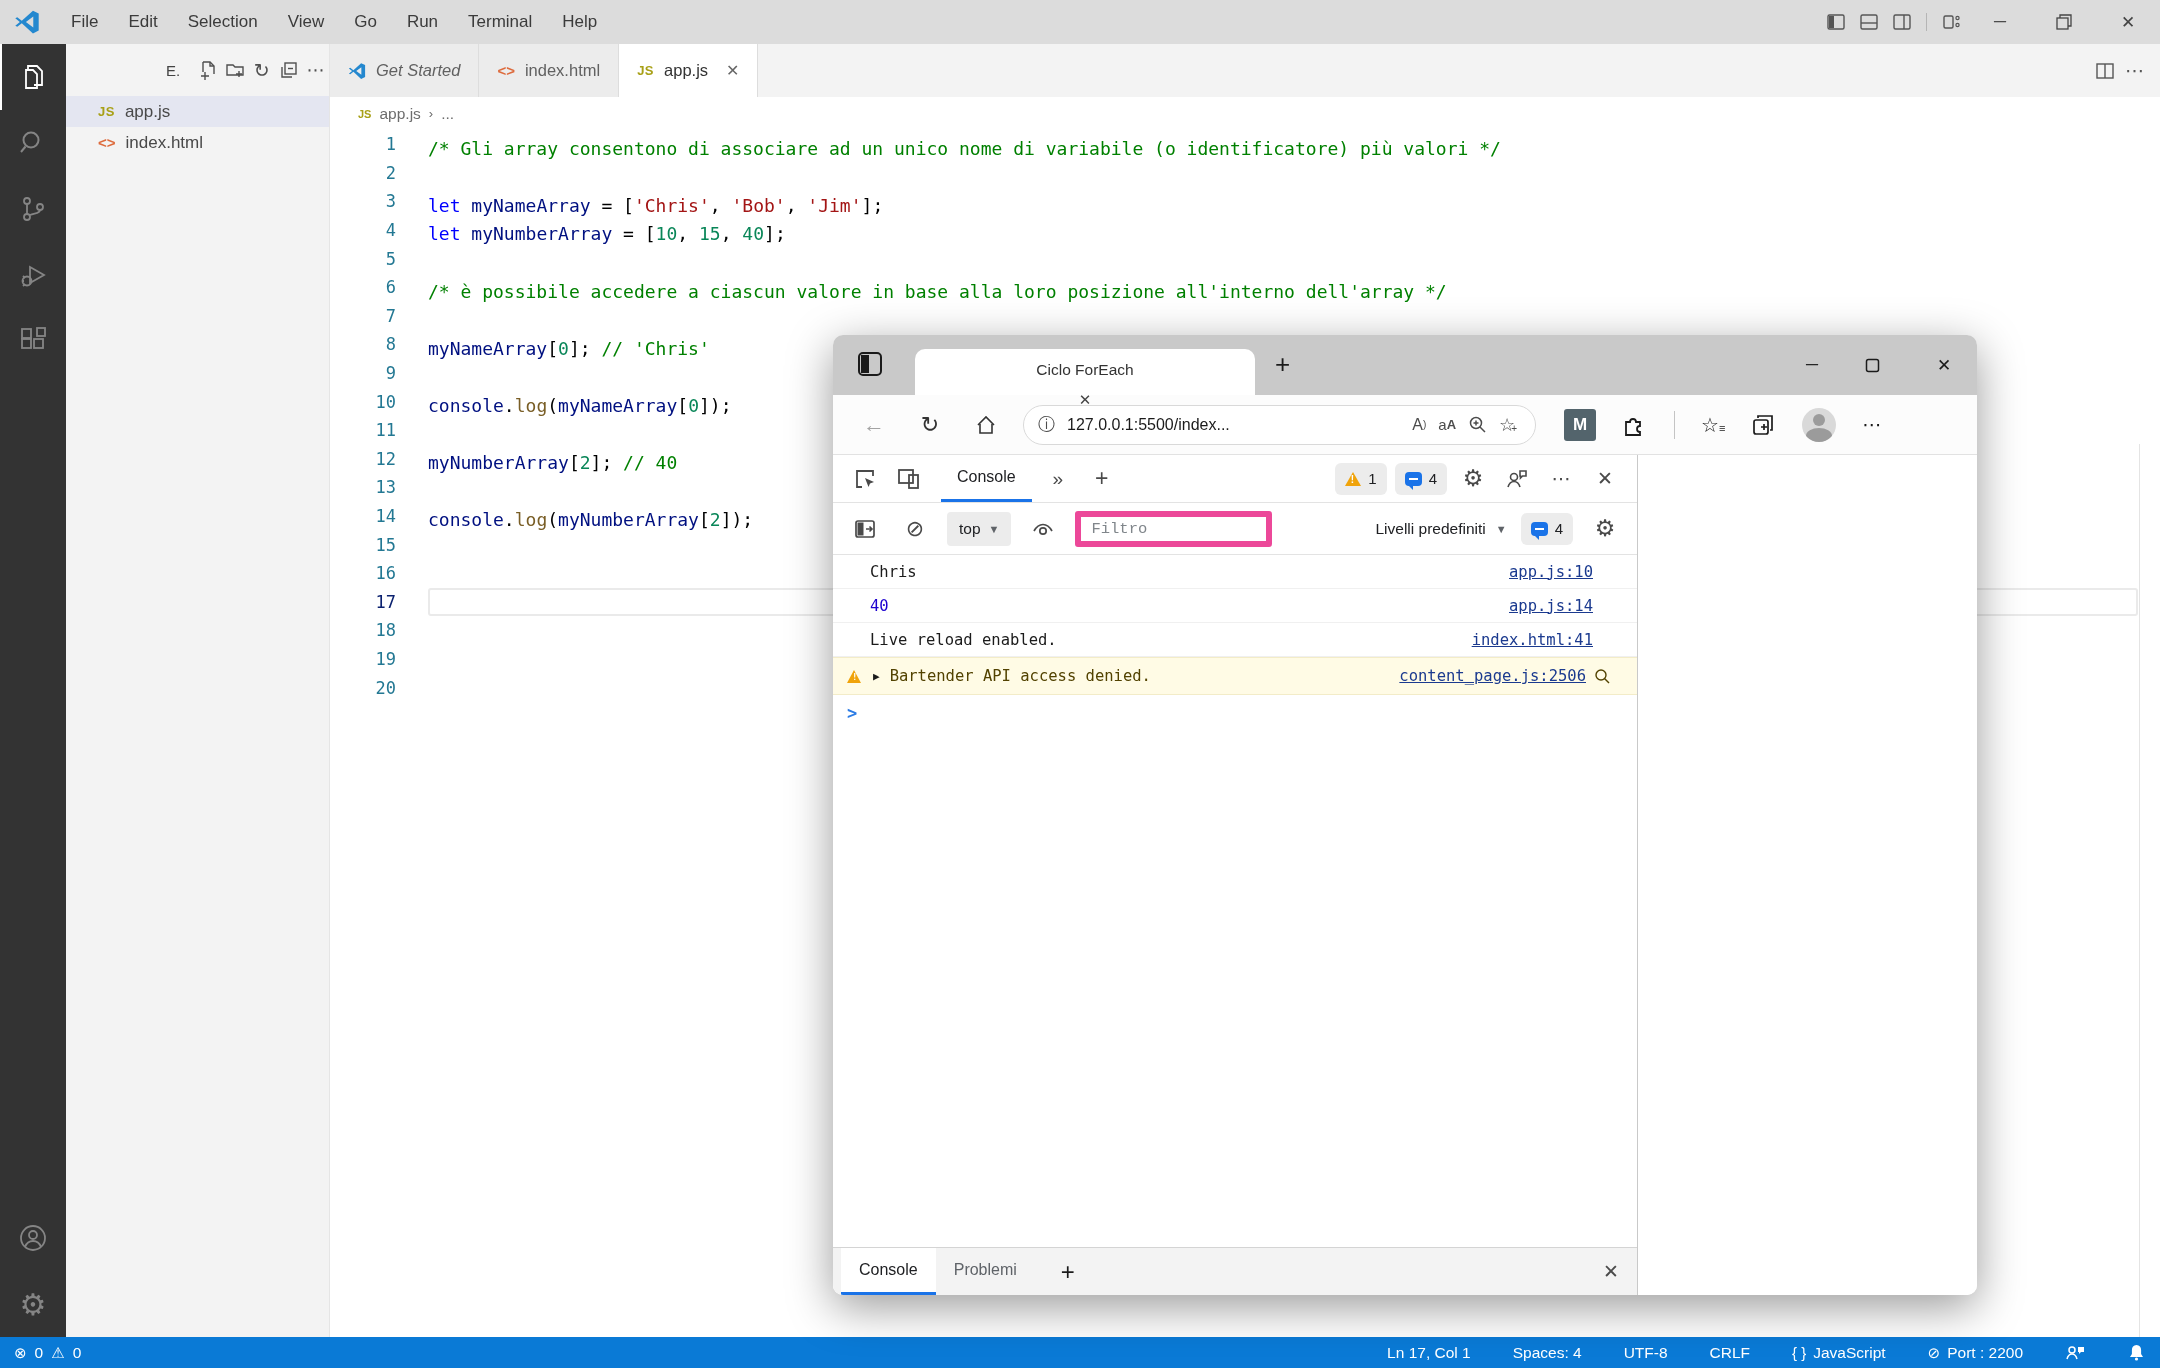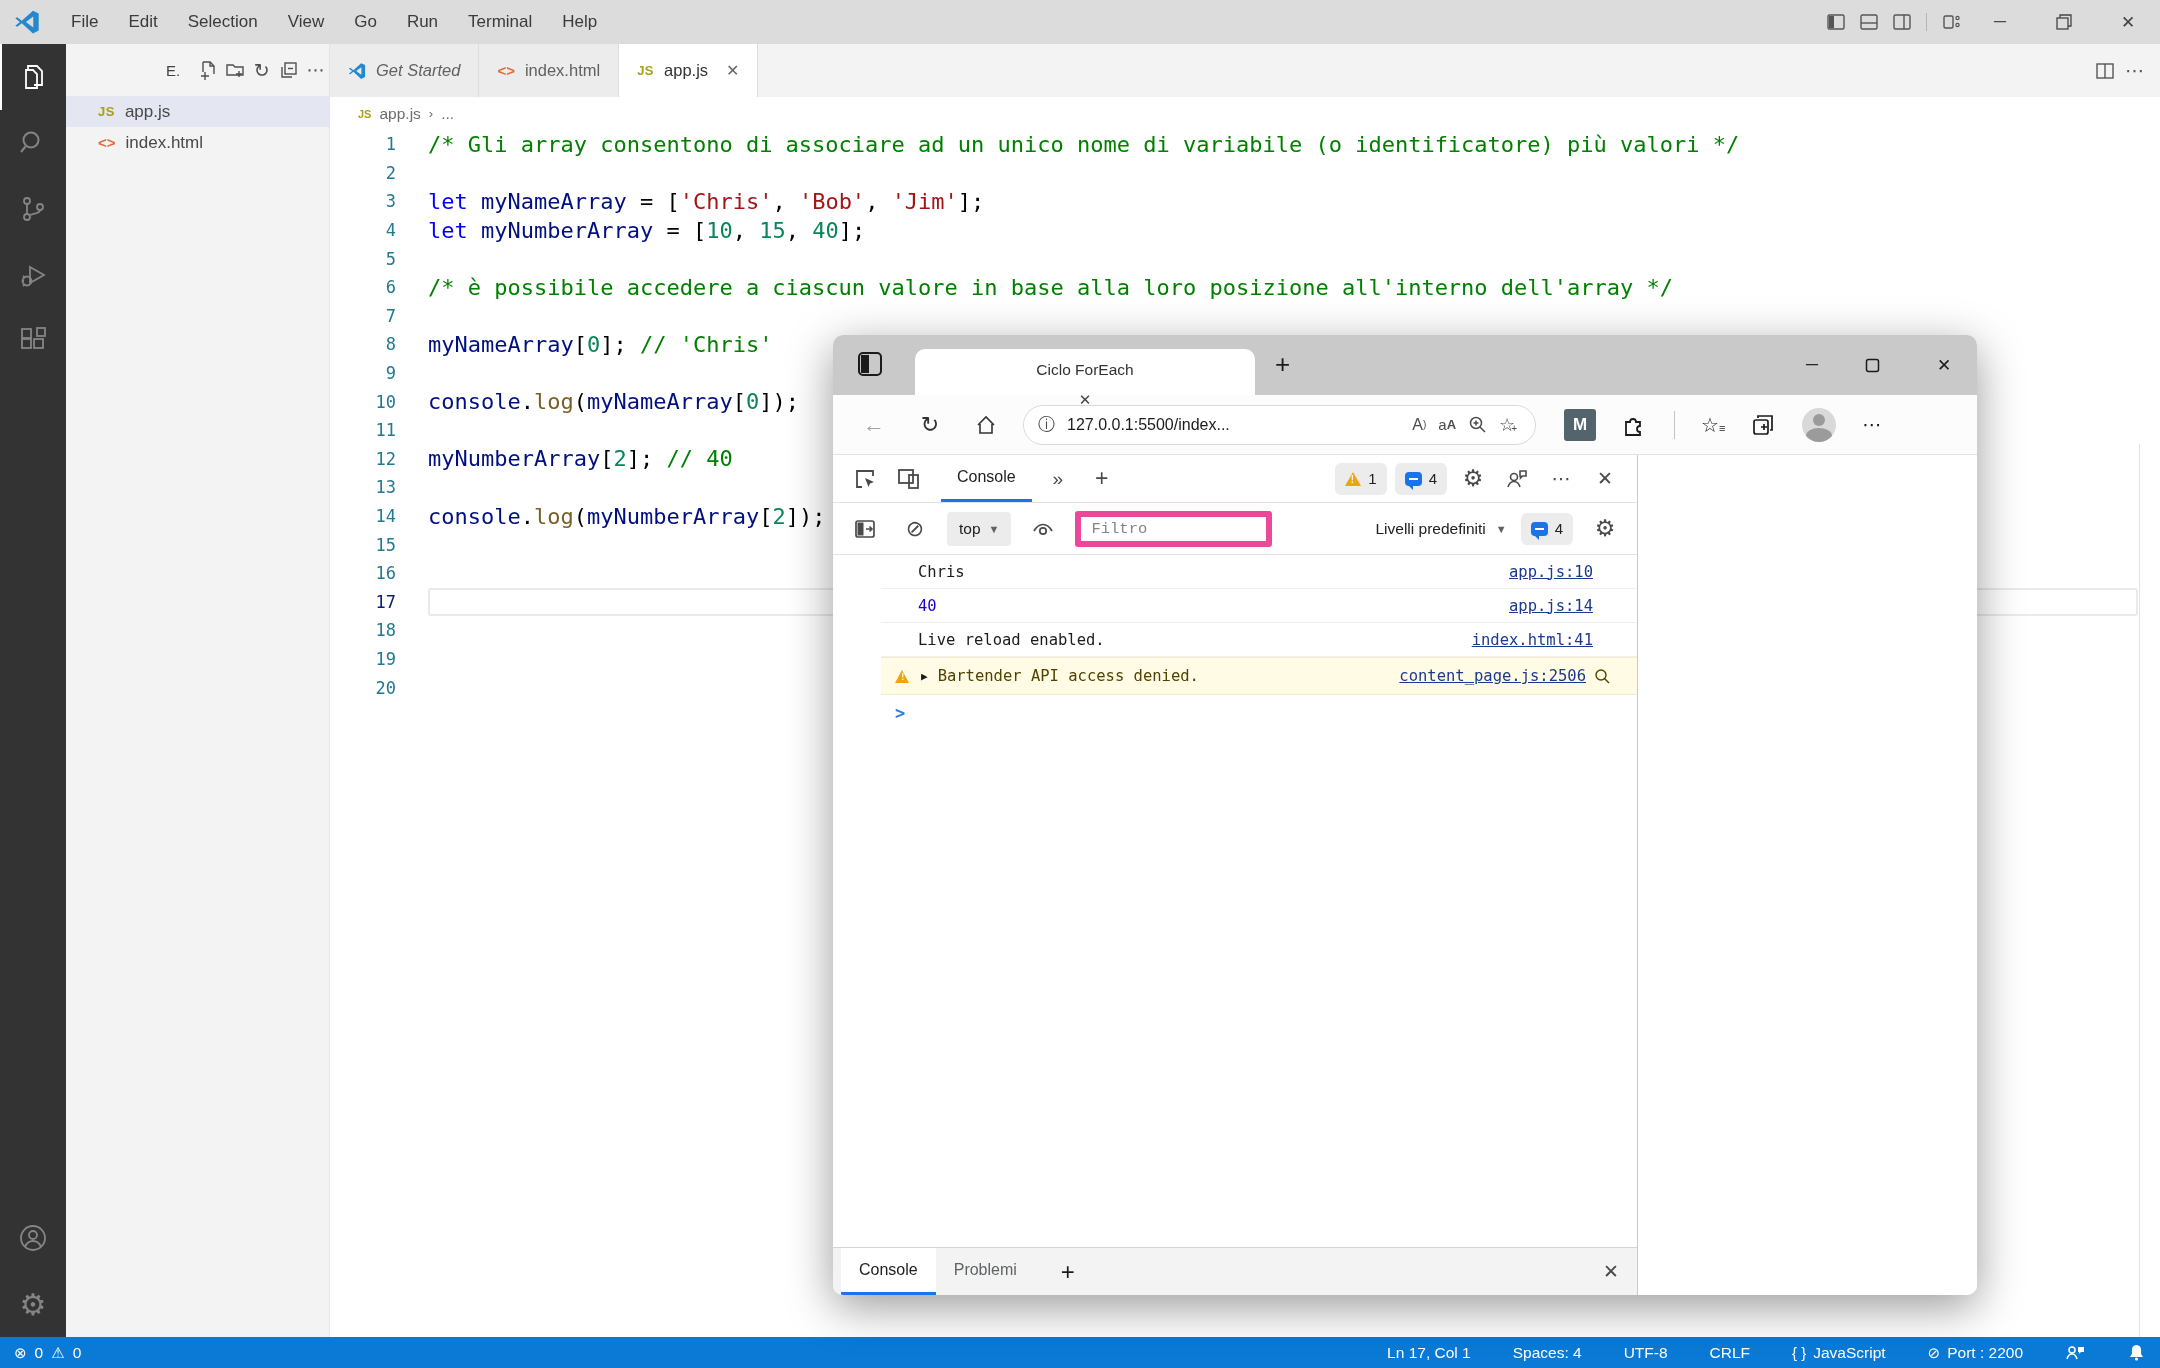--- a/index.html
+++ b/index.html
@@ -55,22 +55,22 @@
   .tabbar-right { margin-left:auto; display:flex; align-items:center; gap:10px;
     padding-right:16px; color:#555; }
   .breadcrumb { height:33px; display:flex; align-items:center; gap:8px; padding-left:28px;
     font-size:15.5px; color:#6c6c6c; background:#fff; }
   .bc-js { font-size:11px; font-weight:bold; color:#a8a016; }
   .code { position:absolute; left:0; top:86px; right:0; bottom:0;
     font-family:"DejaVu Sans Mono","Liberation Mono",monospace; }
   .code-row { display:flex; height:28.6px; align-items:center; }
   .ln { width:98px; text-align:right; padding-right:32px; font-size:17px; color:#237893; }
   .code-row.current .ln { color:#0b216f; }
-  .code-text { flex:1; font-size:22px; white-space:pre; height:100%;
-    display:flex; align-items:center; margin-right:22px; }
+  .code-text { flex:1; font-size:18px; white-space:pre; height:100%;
+    display:flex; align-items:flex-end; margin-right:22px; }
   .code-row.current .code-text { border:2px solid #eaeaea; border-radius:3px; }
   .tok-comment{color:#008000}.tok-kw{color:#0000ff}.tok-var{color:#001080}
   .tok-str{color:#a31515}.tok-num{color:#098658}.tok-punc{color:#000}.tok-method{color:#795e26}
   .vscroll-line { position:absolute; right:20px; top:400px; bottom:0; width:1px; background:#e4e4e4; }
 
   
   .statusbar { position:absolute; left:0; bottom:0; width:2160px; height:31px;
     background:#0a7ad6; color:#fff; display:flex; align-items:center;
     font-size:15.5px; padding:0 14px; }
   .st-left { display:flex; align-items:center; gap:8px; }
@@ -138,21 +138,21 @@
   .dt-row2 { height:52px; display:flex; align-items:center; border-bottom:1px solid #e3e3e3;
     padding:0 14px; gap:14px; color:#4a4a4a; }
   .pill { height:34px; background:#ececec; border-radius:4px; display:flex; align-items:center;
     gap:8px; padding:0 12px; font-size:15.5px; color:#202124; }
   .caret { font-size:11px; color:#5f6368; }
   .filter-input { width:197px; height:36px; border:6px solid #ec4899; border-radius:3px;
     font-size:15.5px; padding:0 10px; color:#202124; font-family:Liberation Mono, monospace; }
   .filter-input::placeholder { color:#80868b; }
   .levels { display:flex; align-items:center; gap:10px; font-size:15.5px; color:#202124; }
 
-  .dt-msgs { flex:1; font-family:"DejaVu Sans Mono","Liberation Mono",monospace; overflow:hidden;padding-left:48px; }
+  .dt-msgs { flex:1; font-family:"DejaVu Sans Mono","Liberation Mono",monospace; overflow:hidden; }
   .msg-row { display:flex; align-items:center; min-height:34px; border-bottom:1px solid #f0f0f0;
     padding:0 44px 0 37px; font-size:15.5px; color:#1b1b1b; gap:8px; }
   .msg-row.warning { background:#fffbe5; border-top:1px solid #f3ecc8; border-bottom:1px solid #f3ecc8;
     color:#524200; padding-left:14px; padding-right:26px; min-height:38px; }
   .msg-text.num { color:#1c00cf; }
   .msg-flex { flex:1; }
   .msg-src { color:#1b3a8f; text-decoration:underline; white-space:nowrap; }
   .w-tri { width:0; height:0; border-left:7px solid transparent; border-right:7px solid transparent;
     border-bottom:13px solid #f0a30a; position:relative; margin-right:4px; }
   .w-tri:after { content:"!"; position:absolute; left:-2px; top:2px; color:#fff; font-size:9px; font-weight:bold; }

